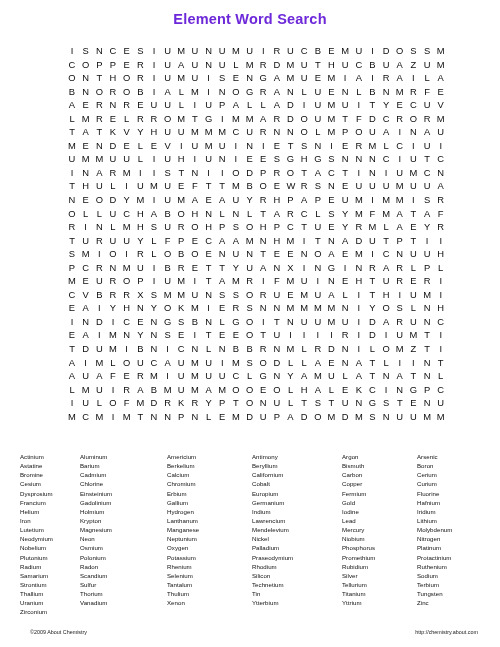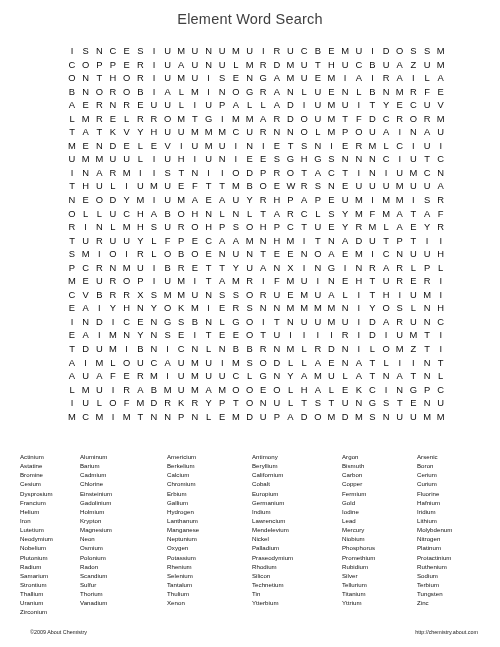--- a/index.html
+++ b/index.html
@@ -17,25 +17,25 @@
   }
   .page {
     width: 500px;
     height: 647px;
     position: relative;
     box-sizing: border-box;
   }
   .puzzle-title {
     text-align: center;
     font-size: 14.5px;
-    font-weight: normal;
+    font-weight: bold;
     letter-spacing: 0.2px;
     margin: 0;
     padding-top: 11px;
-    color: #404040;
+    color: #6d28d9;
   }
   .grid {
     margin-top: 17px;
     padding-left: 68px;
     padding-right: 55px;
   }
   .grid-row {
     display: flex;
     justify-content: space-between;
     height: 13.55px;

